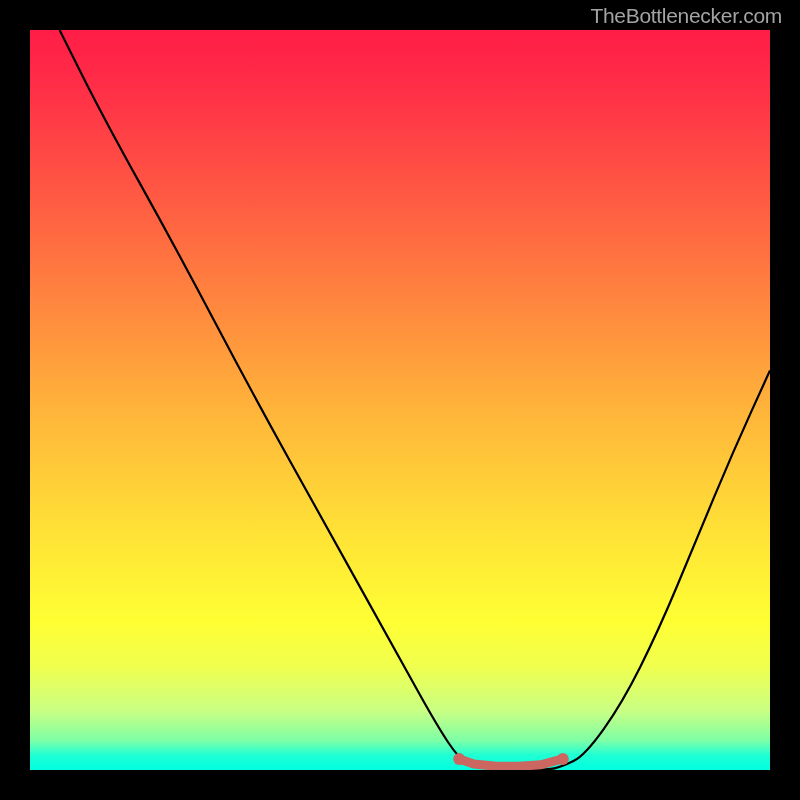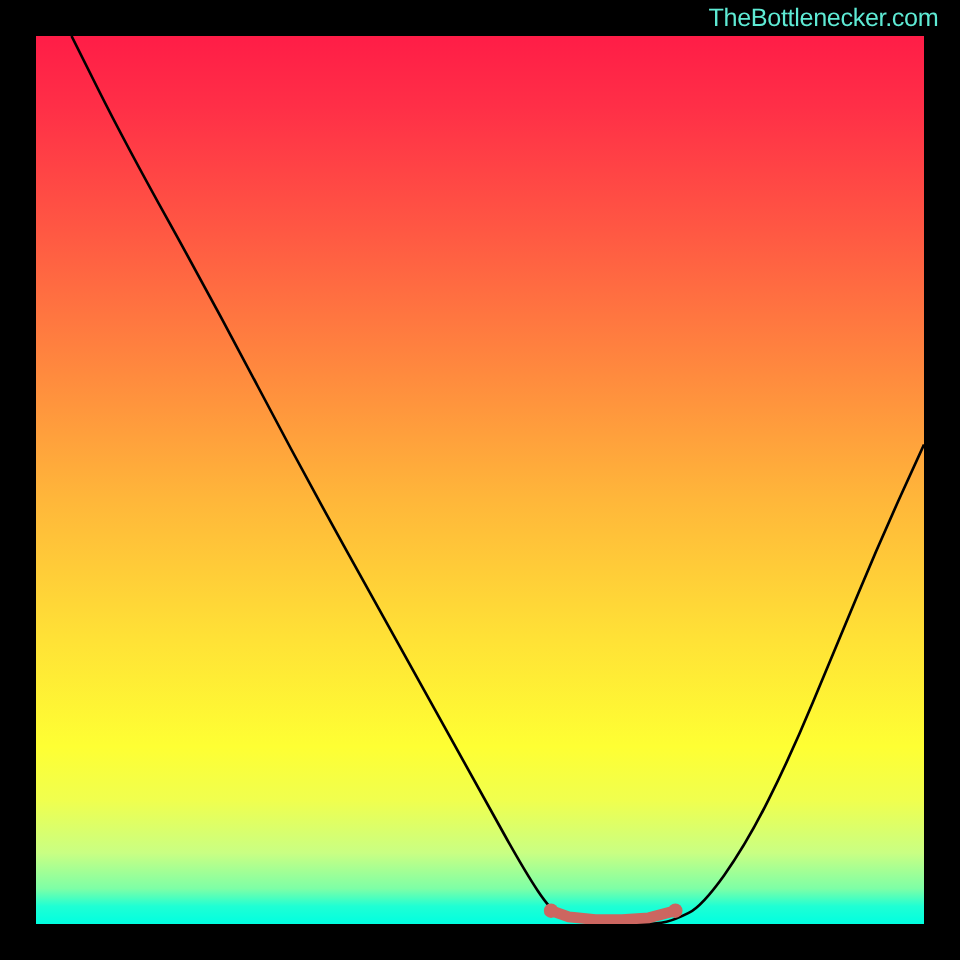--- a/index.html
+++ b/index.html
@@ -7,21 +7,21 @@
     width: 800px;
     height: 800px;
     background: #000;
     position: relative;
     font-family: Arial, sans-serif;
   }
   .attribution {
     position: absolute;
     top: 4px;
     right: 18px;
-    color: #5eead4;
+    color: #a3a3a3;
     font-size: 21px;
     font-weight: 500;
     letter-spacing: -0.3px;
   }
   .plot-area {
     position: absolute;
     left: 30px;
     top: 30px;
     width: 740px;
     height: 740px;

